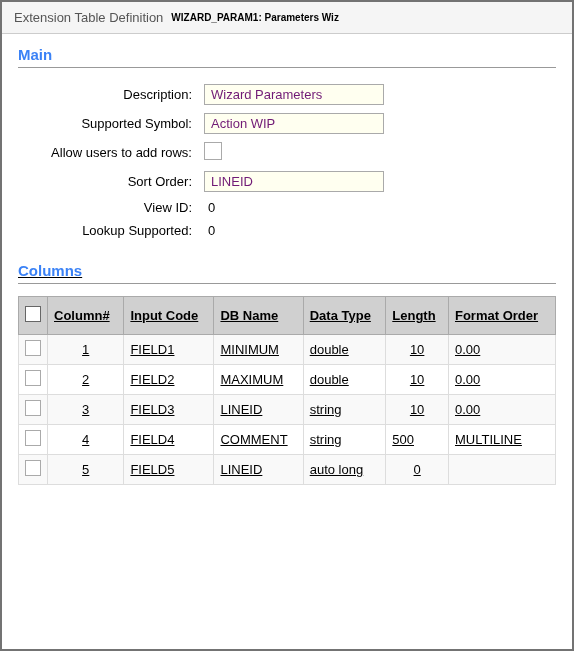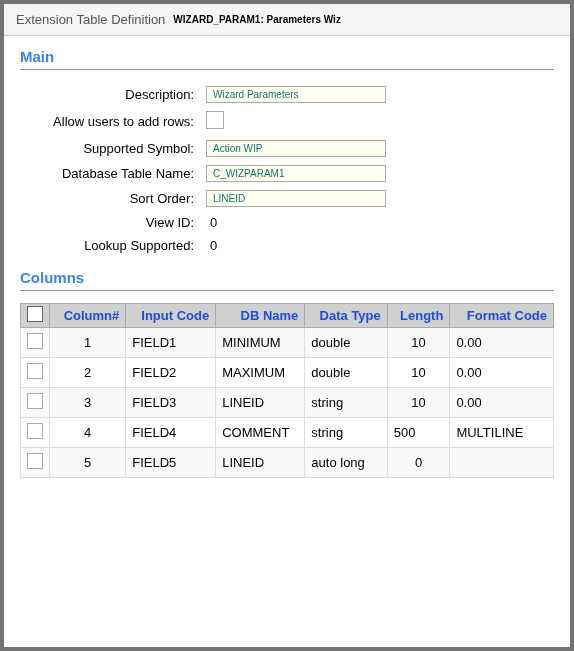--- a/index.html
+++ b/index.html
@@ -9,21 +9,21 @@
       background: #fff;
       width: 574px;
       min-height: 651px;
       color: #000;
     }
 
     .window {
       width: 574px;
       min-height: 651px;
       background: #fff;
-      border: 4px solid #737373;
+      border: 2px solid #737373;
     }
 
     .title-bar {
       display: flex;
       align-items: center;
       padding: 8px 12px;
       border-bottom: 1px solid #ccc;
       background: #f5f5f5;
     }
 
@@ -75,61 +75,62 @@
       width: 180px;
     }
 
     .value-cell {
       text-align: left;
     }
 
     .text-input {
       border: 1px solid #aaa;
       padding: 2px 6px;
-      font-size: 10px;
+      font-size: 13px;
       background: #fffff0;
       width: 180px;
-      color: #0f766e;
+      color: #701a75;
     }
 
     .checkbox-input {
       width: 18px;
       height: 18px;
       border: 1px solid #aaa;
       background: #fff;
       display: inline-block;
     }
 
     .plain-value {
       font-size: 13px;
       color: #000;
       padding-left: 4px;
     }
 
     
     .columns-section {
-      margin-top: 12px;
+      margin-top: 20px;
+      text-decoration: underline;
     }
 
     .data-table {
       width: 100%;
       border-collapse: collapse;
       margin-top: 8px;
       font-size: 13px;
     }
 
     .data-table thead tr {
       background: #d0d0d0;
     }
 
     .data-table thead th {
-      padding: 2px 6px;
-      text-align: right;
+      padding: 9px 6px;
+      text-align: left;
       font-weight: bold;
-      color: #1d4ed8;
+      color: #000000;
       border: 1px solid #aaa;
     }
 
     .data-table tbody tr {
       background: #fff;
       border-bottom: 1px solid #ddd;
     }
 
     .data-table tbody tr:nth-child(odd) {
       background: #f9f9f9;
@@ -192,35 +193,29 @@
 
     <table class="form-table">
       <tbody>
         <tr>
           <td class="label-cell">Description:</td>
           <td class="value-cell">
             <input type="text" class="text-input" value="Wizard Parameters" style="">
           </td>
         </tr>
         <tr>
+          <td class="label-cell">Supported Symbol:</td>
+          <td class="value-cell">
+            <input type="text" class="text-input" value="Action WIP" style="">
+          </td>
+        </tr>
+        <tr>
           <td class="label-cell">Allow users to add rows:</td>
           <td class="value-cell">
             <span class="checkbox-input"></span>
-          </td>
-        </tr>
-        <tr>
-          <td class="label-cell">Supported Symbol:</td>
-          <td class="value-cell">
-            <input type="text" class="text-input" value="Action WIP" style="">
-          </td>
-        </tr>
-        <tr>
-          <td class="label-cell">Database Table Name:</td>
-          <td class="value-cell">
-            <input type="text" class="text-input" value="C_WIZPARAM1" style="">
           </td>
         </tr>
         <tr>
           <td class="label-cell">Sort Order:</td>
           <td class="value-cell">
             <input type="text" class="text-input" value="LINEID" style="">
           </td>
         </tr>
         <tr>
           <td class="label-cell">View ID:</td>
@@ -245,21 +240,21 @@
         <thead>
           <tr>
             <th class="th-checkbox">
               <span class="header-checkbox"></span>
             </th>
             <th>Column#</th>
             <th>Input Code</th>
             <th>DB Name</th>
             <th>Data Type</th>
             <th>Length</th>
-            <th>Format Code</th>
+            <th>Format Order</th>
           </tr>
         </thead>
         <tbody id="columns-tbody">
         <tr>
               <td class="td-checkbox"><span class="row-checkbox"></span></td>
               <td style="text-align: center;">1</td>
               <td class="td-blue">FIELD1</td>
               <td class="td-orange">MINIMUM</td>
               <td>double</td>
               <td style="text-align: center;">10</td>

